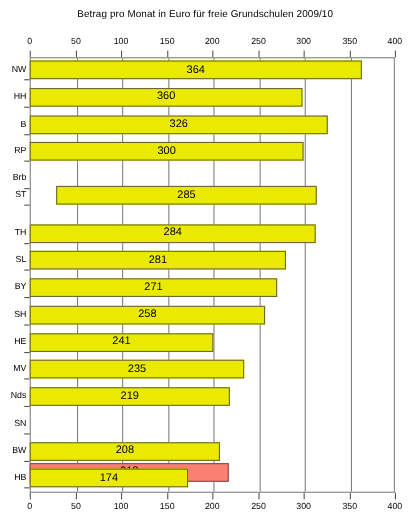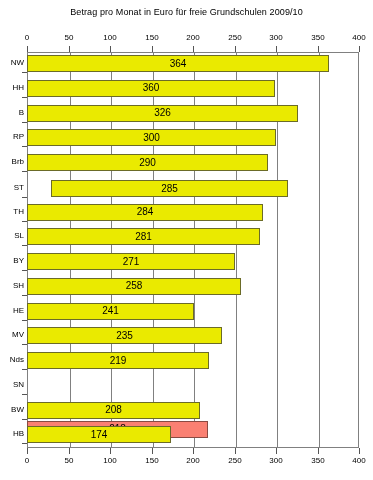--- a/index.html
+++ b/index.html
@@ -217,49 +217,46 @@
       <div class="bar-row" style="top: 74.25px; height: 24.75px;">
         <div class="cat-label">RP</div>
         <div class="cat-tick"></div>
         <div class="bar" style="width: 249px;">
           <div class="bar-value">300</div>
         </div>
       </div>
       <div class="bar-row" style="top: 99px; height: 24.75px;">
         <div class="cat-label">Brb</div>
         <div class="cat-tick"></div>
-        <div class="bar" style="width: 241px;">
-          <div class="bar-value">290</div>
-        </div>
-      </div>
-      <div class="bar-row" style="top: 125px; height: 24.75px;">
+      </div>
+      <div class="bar-row" style="top: 114px; height: 24.75px;">
         <div class="cat-label">ST</div>
         <div class="cat-tick"></div>
         <div class="bar" style="width: 237px; margin-left: 24px;">
           <div class="bar-value">285</div>
         </div>
       </div>
       <div class="bar-row" style="top: 148.5px; height: 24.75px;">
         <div class="cat-label">TH</div>
         <div class="cat-tick"></div>
-        <div class="bar" style="width: 236px;">
+        <div class="bar" style="width: 260px;">
           <div class="bar-value">284</div>
         </div>
       </div>
       <div class="bar-row" style="top: 173.25px; height: 24.75px;">
         <div class="cat-label">SL</div>
         <div class="cat-tick"></div>
         <div class="bar" style="width: 233px;">
           <div class="bar-value">281</div>
         </div>
       </div>
       <div class="bar-row" style="top: 198px; height: 24.75px;">
         <div class="cat-label">BY</div>
         <div class="cat-tick"></div>
-        <div class="bar" style="width: 208px;">
+        <div class="bar" style="width: 225px;">
           <div class="bar-value">271</div>
         </div>
       </div>
       <div class="bar-row" style="top: 222.75px; height: 24.75px;">
         <div class="cat-label">SH</div>
         <div class="cat-tick"></div>
         <div class="bar" style="width: 214px;">
           <div class="bar-value">258</div>
         </div>
       </div>

